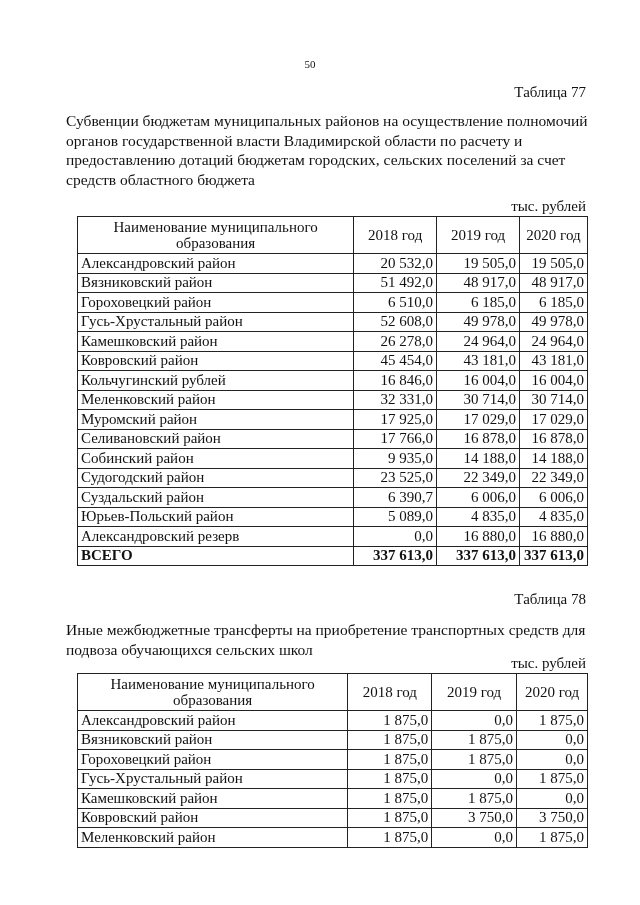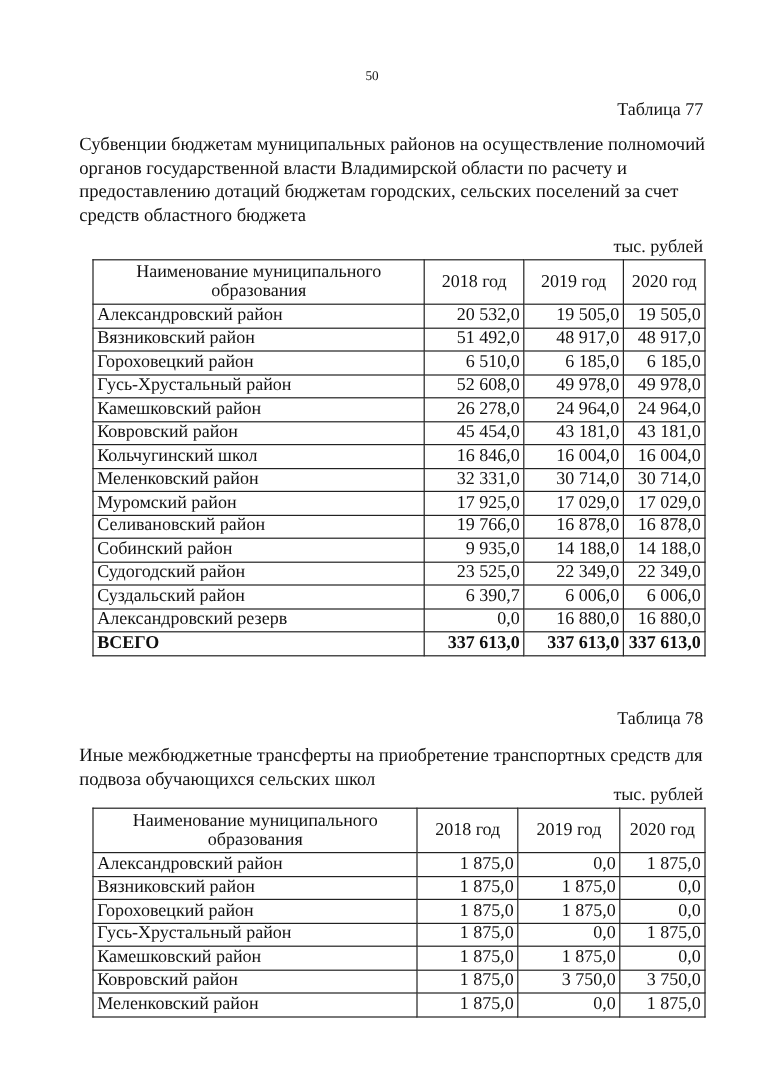--- a/index.html
+++ b/index.html
@@ -70,60 +70,66 @@
         <td class="num">24 964,0</td>
         <td class="num">24 964,0</td>
       </tr>
       <tr>
         <td>Ковровский район</td>
         <td class="num">45 454,0</td>
         <td class="num">43 181,0</td>
         <td class="num">43 181,0</td>
       </tr>
       <tr>
-        <td>Кольчугинский  школ</td>
+        <td>Кольчугинский  рублей</td>
         <td class="num">16 846,0</td>
         <td class="num">16 004,0</td>
         <td class="num">16 004,0</td>
       </tr>
       <tr>
         <td>Меленковский  район</td>
         <td class="num">32 331,0</td>
         <td class="num">30 714,0</td>
         <td class="num">30 714,0</td>
       </tr>
       <tr>
         <td>Муромский район</td>
         <td class="num">17 925,0</td>
         <td class="num">17 029,0</td>
         <td class="num">17 029,0</td>
       </tr>
       <tr>
         <td>Селивановский  район</td>
-        <td class="num">19 766,0</td>
+        <td class="num">17 766,0</td>
         <td class="num">16 878,0</td>
         <td class="num">16 878,0</td>
       </tr>
       <tr>
         <td>Собинский  район</td>
         <td class="num">9 935,0</td>
         <td class="num">14 188,0</td>
         <td class="num">14 188,0</td>
       </tr>
       <tr>
         <td>Судогодский  район</td>
         <td class="num">23 525,0</td>
         <td class="num">22 349,0</td>
         <td class="num">22 349,0</td>
       </tr>
       <tr>
         <td>Суздальский район</td>
         <td class="num">6 390,7</td>
         <td class="num">6 006,0</td>
         <td class="num">6 006,0</td>
+      </tr>
+      <tr>
+        <td>Юрьев-Польский район</td>
+        <td class="num">5 089,0</td>
+        <td class="num">4 835,0</td>
+        <td class="num">4 835,0</td>
       </tr>
       <tr>
         <td>Александровский резерв</td>
         <td class="num">0,0</td>
         <td class="num">16 880,0</td>
         <td class="num">16 880,0</td>
       </tr>
       <tr class="total">
         <td>ВСЕГО</td>
         <td class="num">337 613,0</td>

